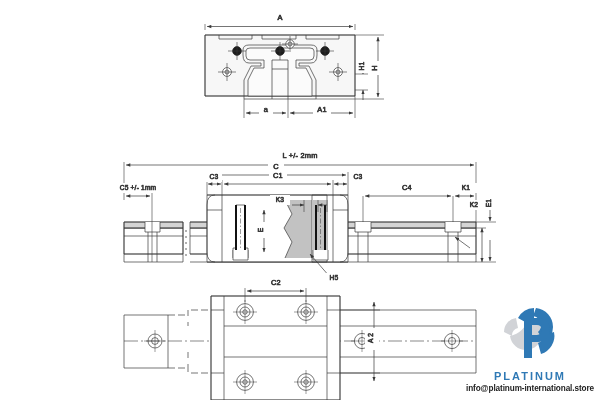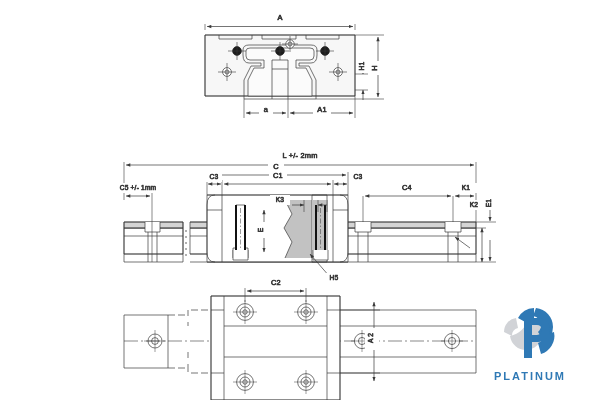--- a/index.html
+++ b/index.html
@@ -420,15 +420,16 @@
         <path d="M58,30 a19,19 0 0 1 -13,22 l-3,-11 a9,9 0 0 0 6,-8 z"></path>
         <path d="M22,16 a19,19 0 0 1 16,-10 l0,11 a9,9 0 0 0 -7,4 z"></path>
       </g>
 
       <g fill="#2f79b5">
         <path d="M28,16 L42,16 a12,12 0 0 1 0,24 L36,40 L36,56 L28,56 Z
                  M36,23 L36,33 L41,33 a5,5 0 0 0 0,-10 Z"></path>
       </g>
     </svg>
     <div class="wordmark">PLATINUM</div>
+    <div class="tagline">info@platinum-international.store</div>
   </div>
 
 </div>
 
 </body></html>

